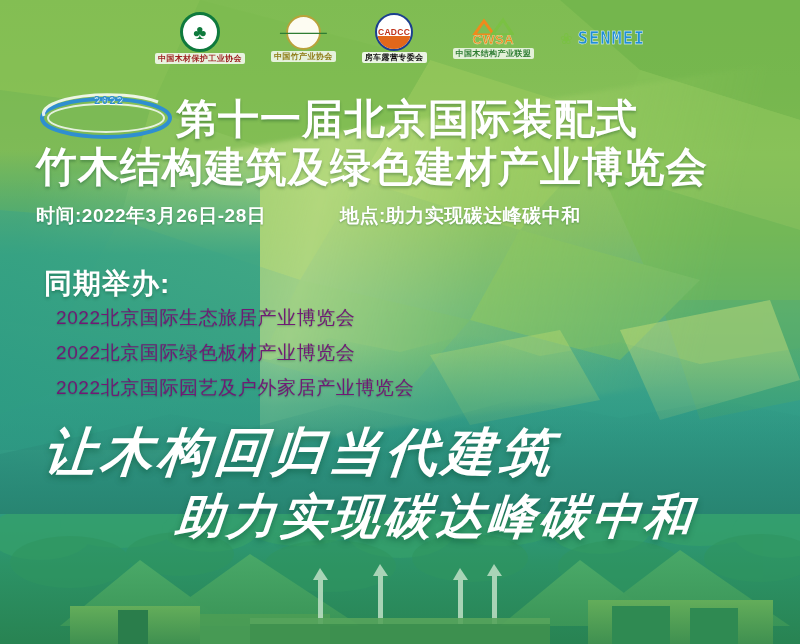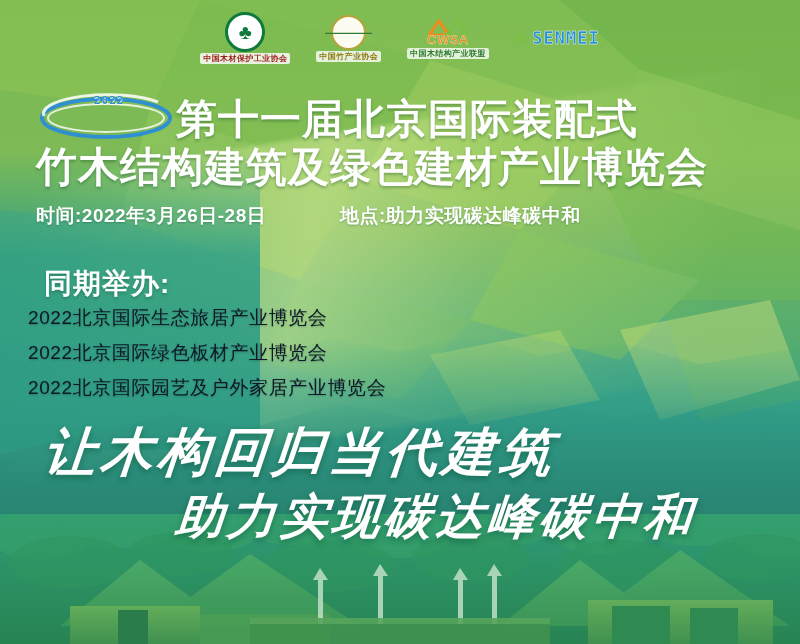--- a/index.html
+++ b/index.html
@@ -155,21 +155,21 @@
   .meta-date{left:36px;top:203px;}
   .meta-venue{left:340px;top:203px;}
 
   .concurrent-head{
     position:absolute;left:44px;top:265px;
     color:#fff;font-size:28px;font-weight:700;letter-spacing:1px;
     text-shadow:0 2px 3px rgba(0,60,30,.3);
     white-space:nowrap;
   }
   .ev{
-    position:absolute;left:28px;color:#0f172a;white-space:nowrap;
+    position:absolute;left:56px;color:#701a75;white-space:nowrap;
     font-size:19px;letter-spacing:.6px;
     text-shadow:0 1px 2px rgba(0,60,30,.3);
   }
   .ev-0{top:305px;}
   .ev-1{top:340px;}
   .ev-2{top:375px;}
 
   
   .slogan{
     position:absolute;color:#fff;white-space:nowrap;
@@ -312,20 +312,28 @@
 
     <div class="logo l2">
       <div class="badge">
           <div class="ring">
             <span class="bam">⸻</span>
           </div>
         </div>
       <div class="cn">中国竹产业协会</div>
     </div>
 
+    <div class="logo l3">
+      <div class="badge">
+          <div class="ring">
+            <span class="cadcc">CADCC</span>
+          </div>
+        </div>
+      <div class="cn">房车露营专委会</div>
+    </div>
 
     <div class="logo l4">
       <div class="mark">
         <svg class="house" viewBox="0 0 42 18">
           <polygon points="2,18 12,4 22,18" fill="none" stroke="#f08a1c" stroke-width="3"></polygon>
           <polygon points="20,18 31,3 41,18" fill="none" stroke="#7ac143" stroke-width="3"></polygon>
         </svg>
         <span class="cwsa">CWSA</span>
       </div>
       <div class="cn">中国木结构产业联盟</div>

